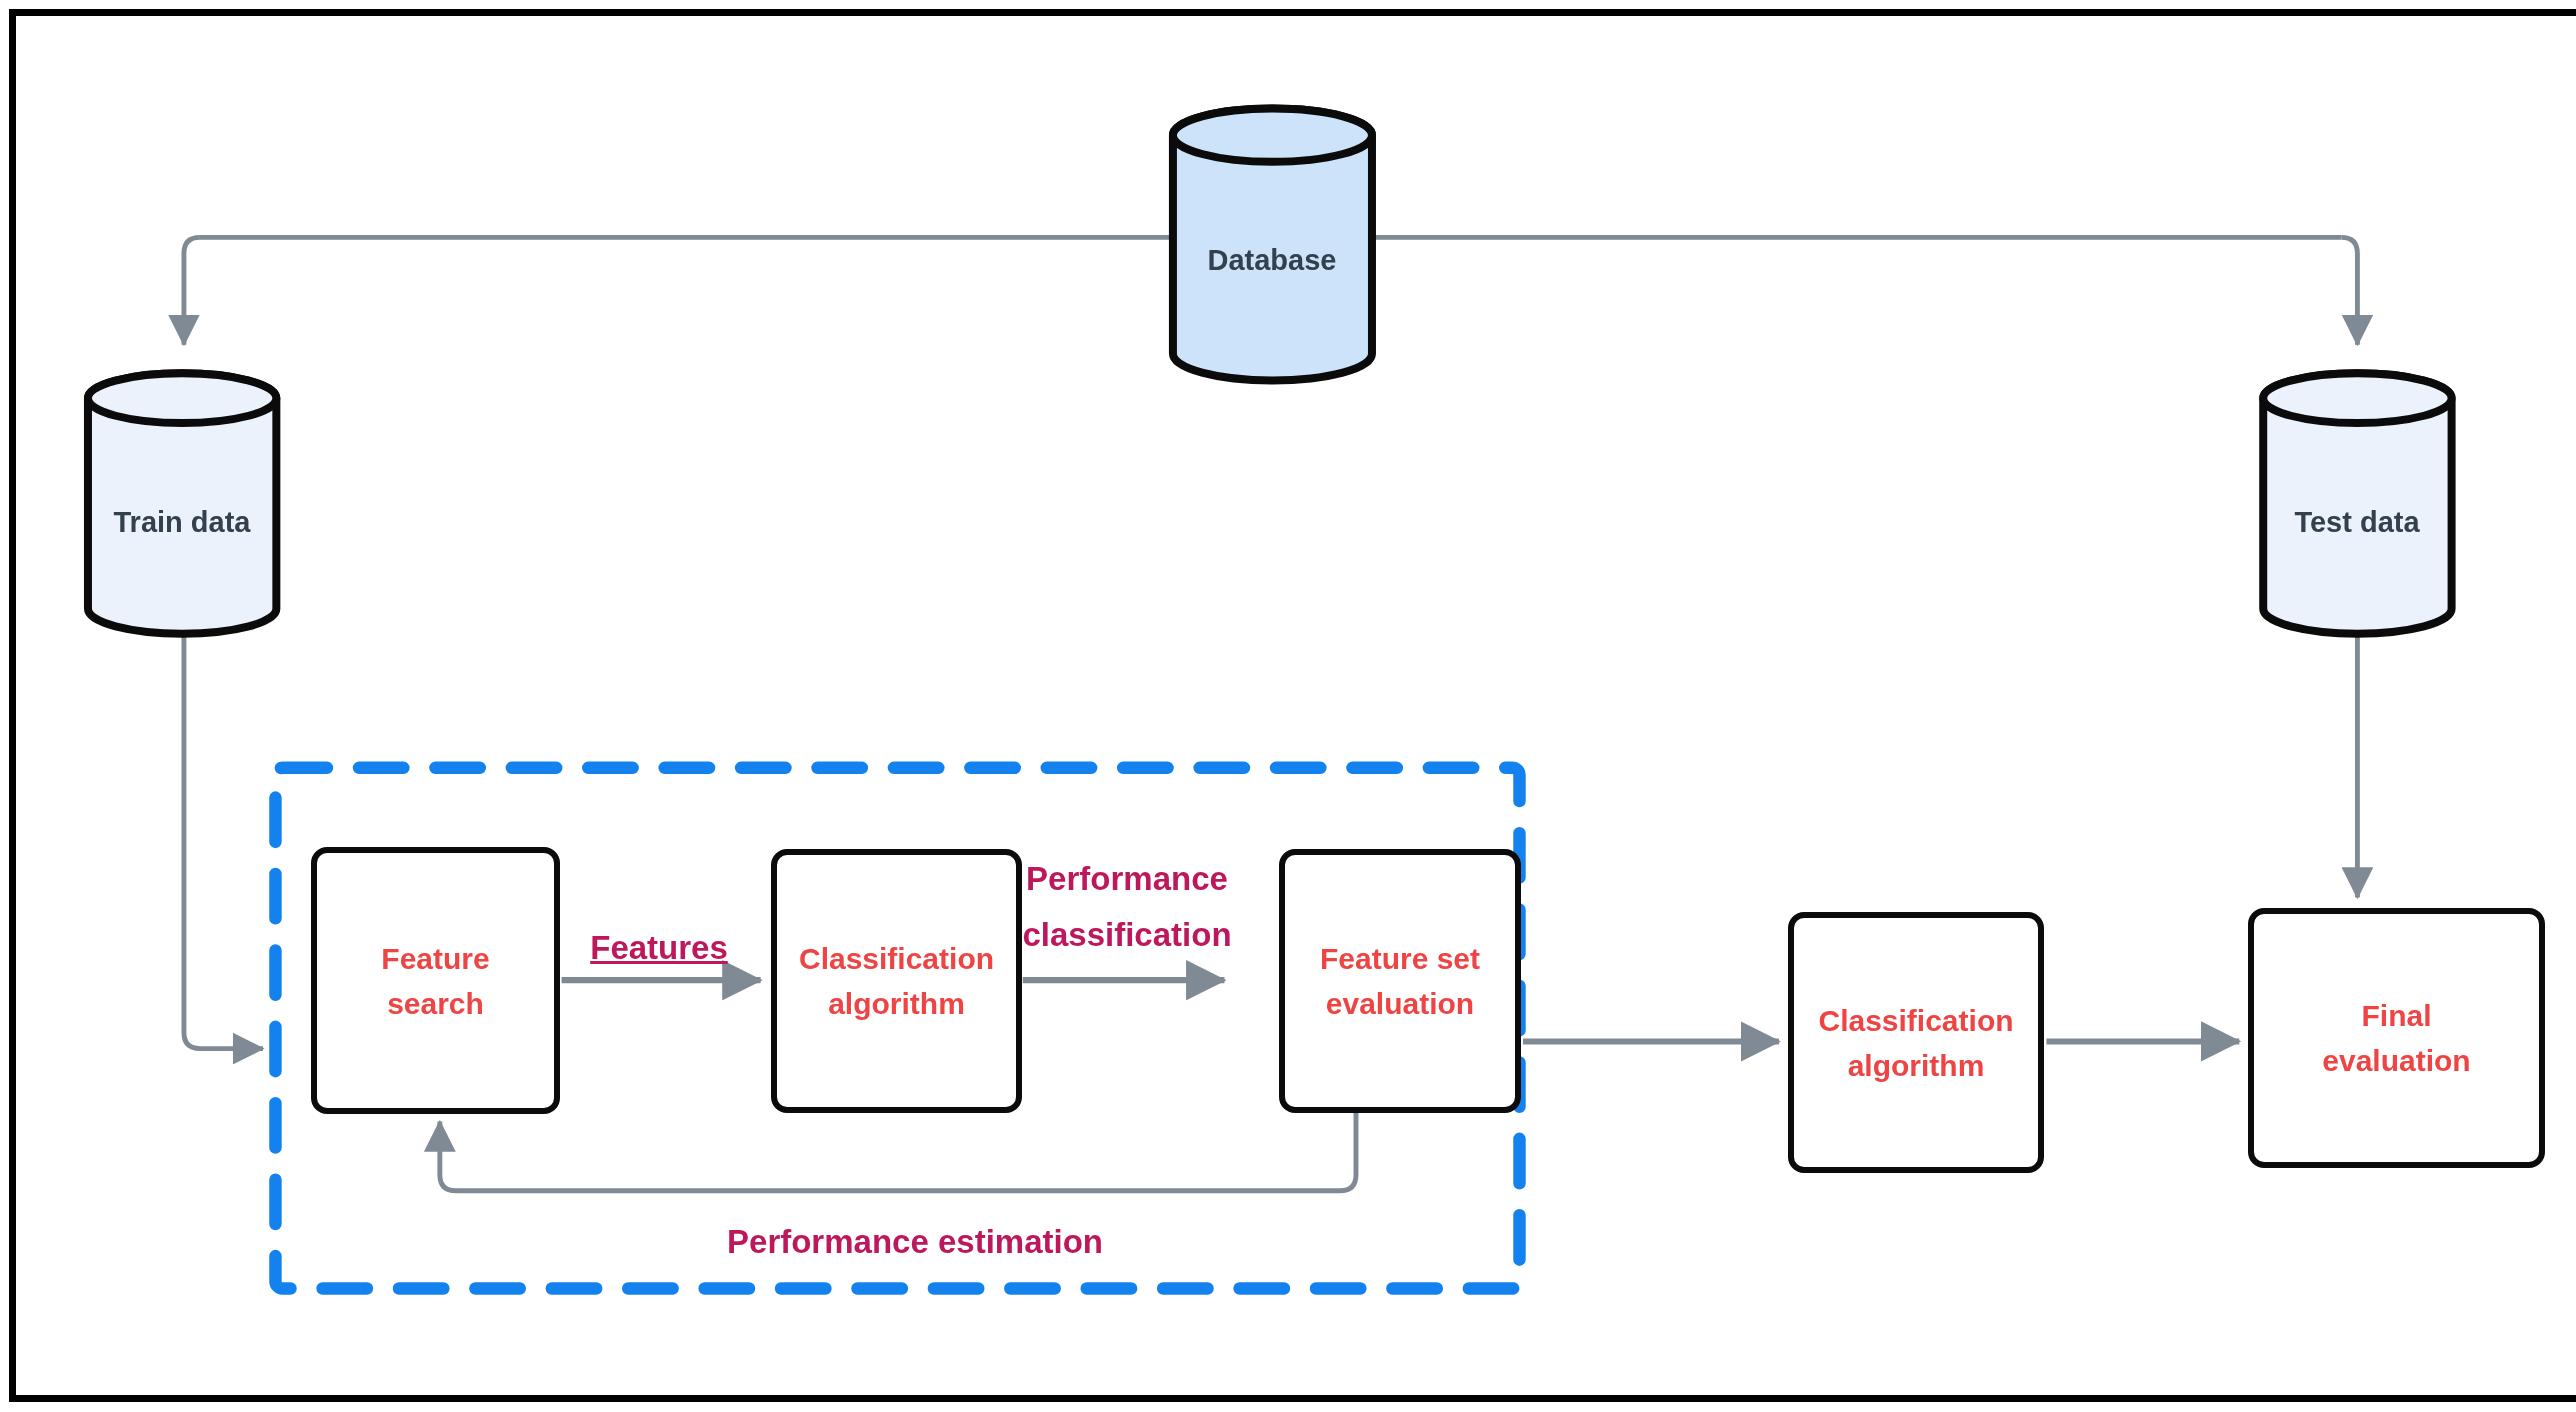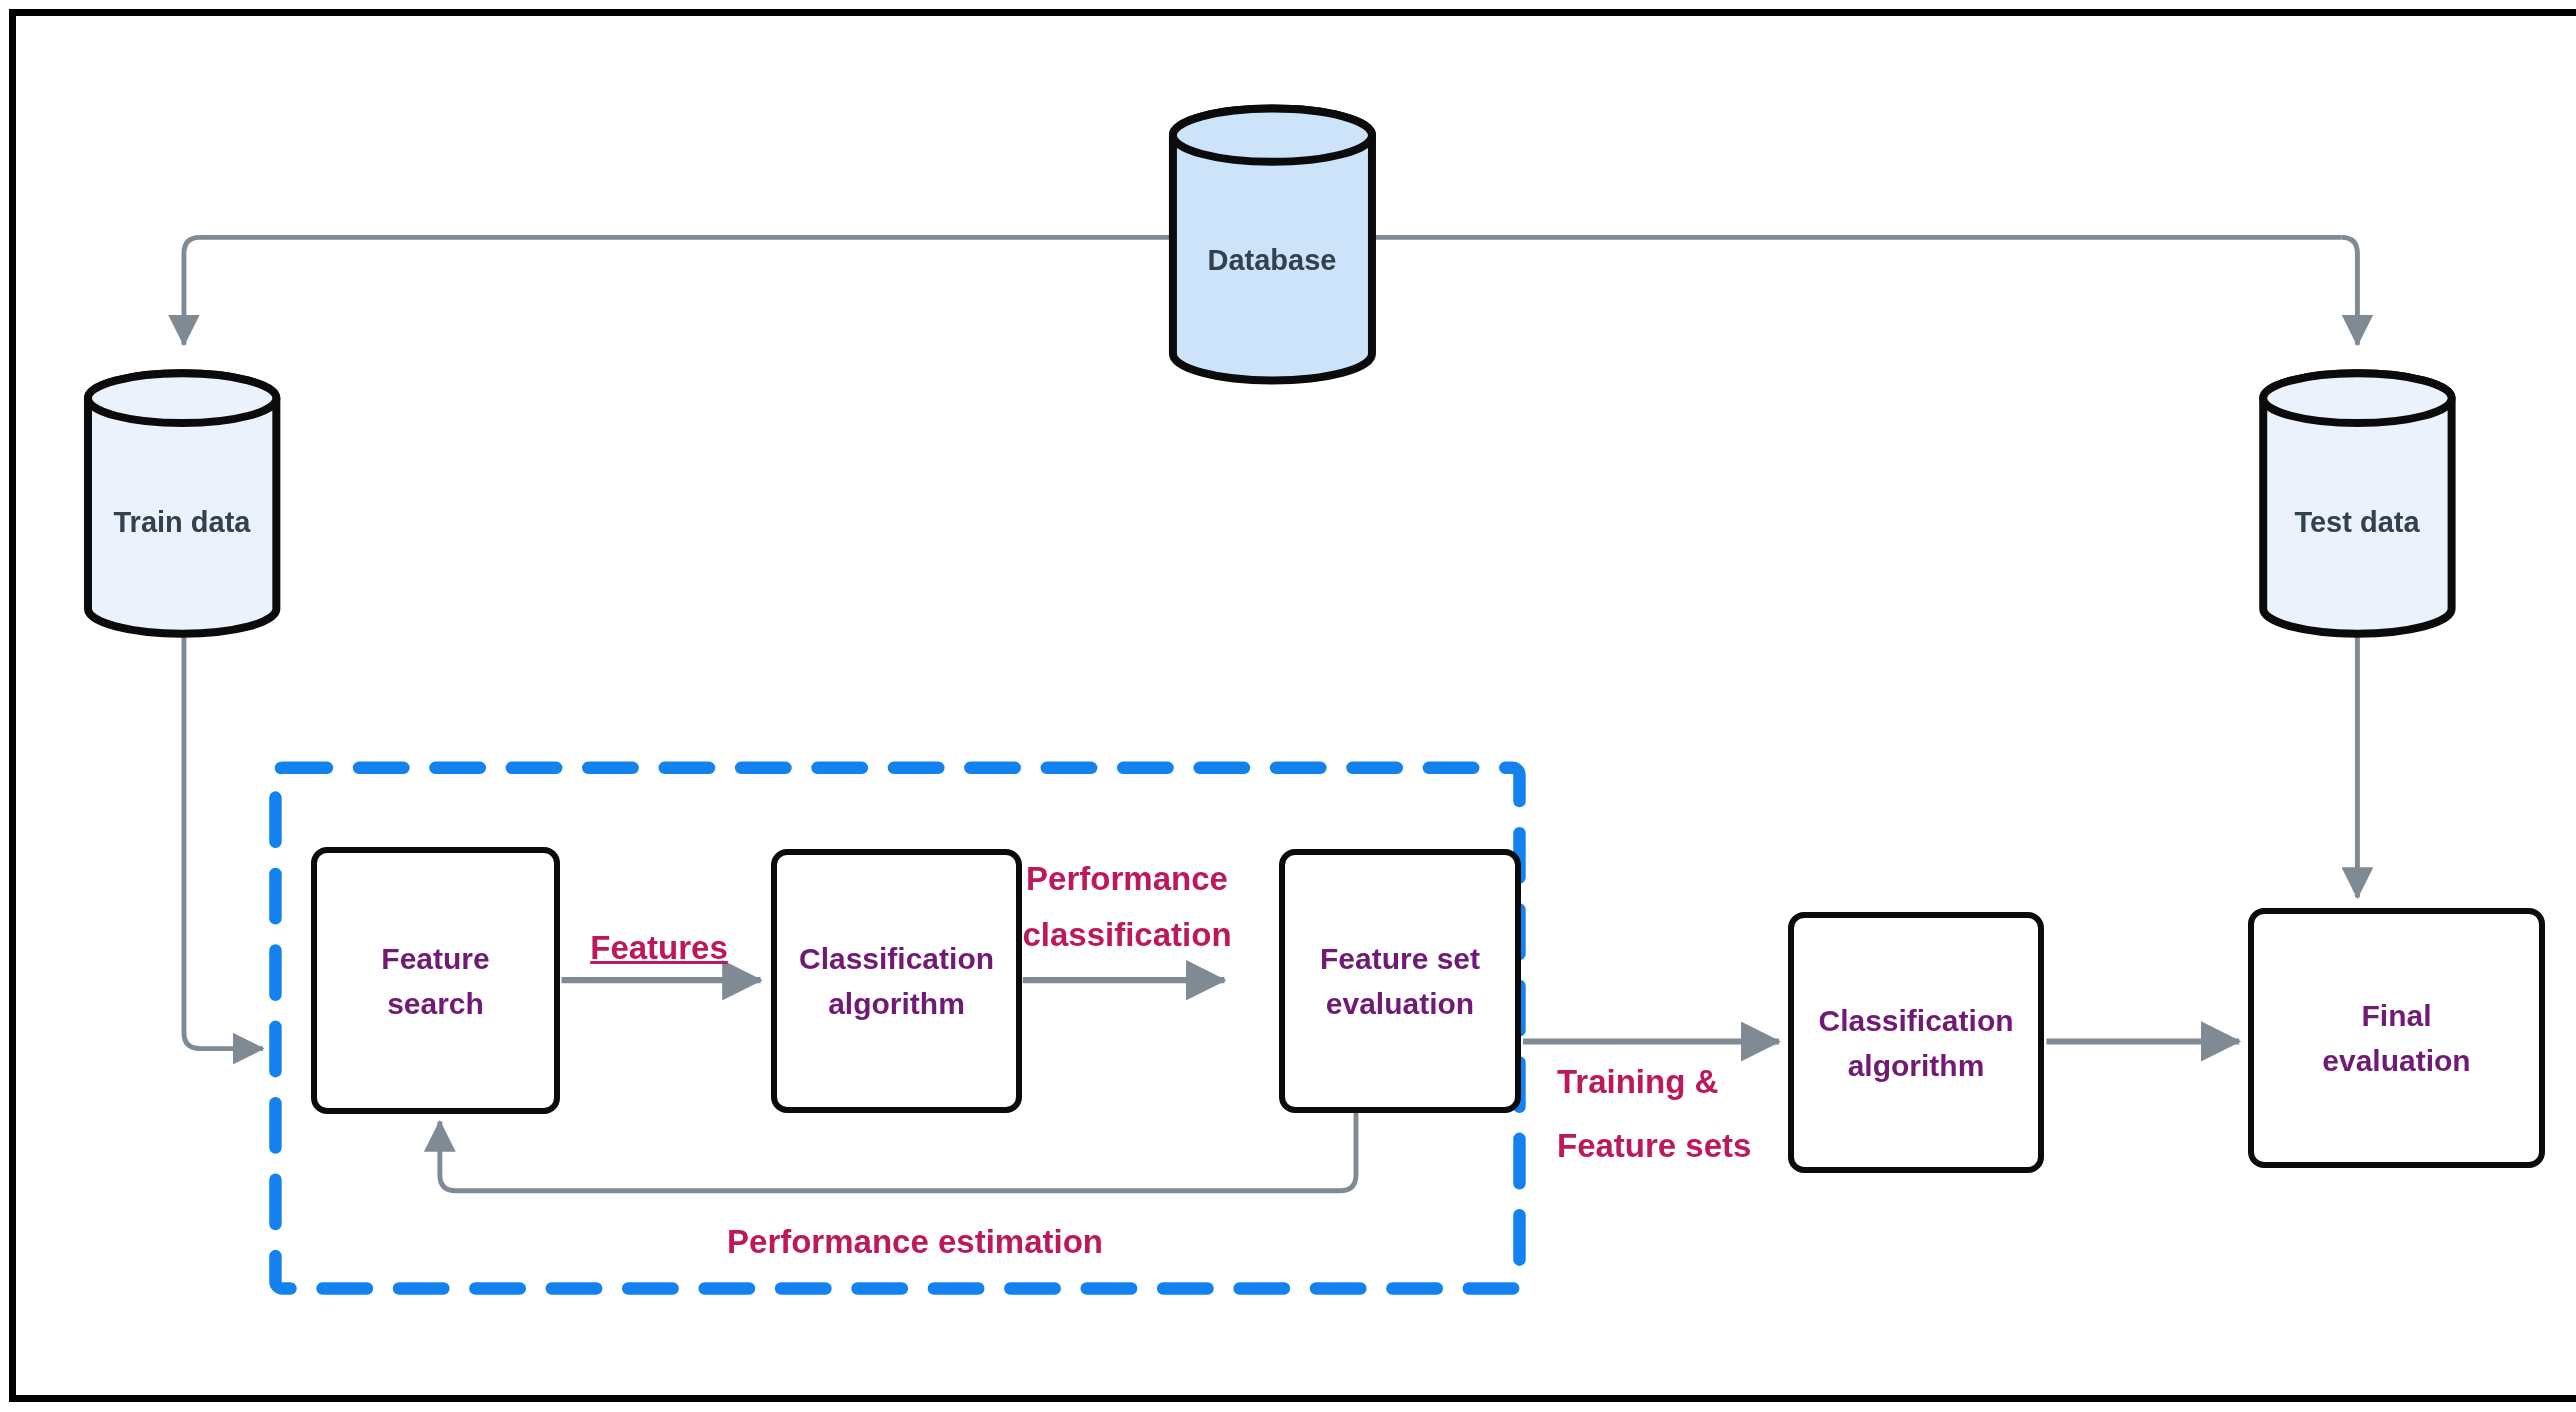--- a/index.html
+++ b/index.html
@@ -16,21 +16,21 @@
     border:7.1px solid #000000;
   }
   svg.wires{position:absolute;left:0;top:0;width:2576px;height:1413px;}
 
   .node{
     position:absolute;
     background:#ffffff;
     border:6.2px solid #0b0b0b;
     border-radius:16px;
     display:flex;flex-direction:column;align-items:center;justify-content:center;
-    font-size:30px;font-weight:700;color:#701a75;line-height:1.5;
+    font-size:30px;font-weight:700;color:#ef4444;line-height:1.5;
     text-align:center;
     box-sizing:border-box;
   }
   .cyl-label{
     position:absolute;transform:translate(-50%,-50%);
     font-size:29px;font-weight:700;color:#33404E;white-space:nowrap;
   }
   .edge-label{
     position:absolute;
     font-size:33px;font-weight:700;color:#be185d;line-height:1.7;
@@ -117,21 +117,17 @@
     <span>evaluation</span>
   </div>
 
   <div class="edge-label centered" style="left:659px;top:920px;text-decoration:underline;">Features</div>
 
   <div class="edge-label centered" style="left:1127px;top:851px;">
     <div>Performance</div>
     <div>classification</div>
   </div>
 
-  <div class="edge-label" style="left:1557px;top:1050px;line-height:1.95;">
-    <div>Training &amp;</div>
-    <div>Feature sets</div>
-  </div>
 
   <div class="edge-label centered" style="left:915px;top:1214px;">Performance estimation</div>
 
 </div>
 
 
 </body></html>

